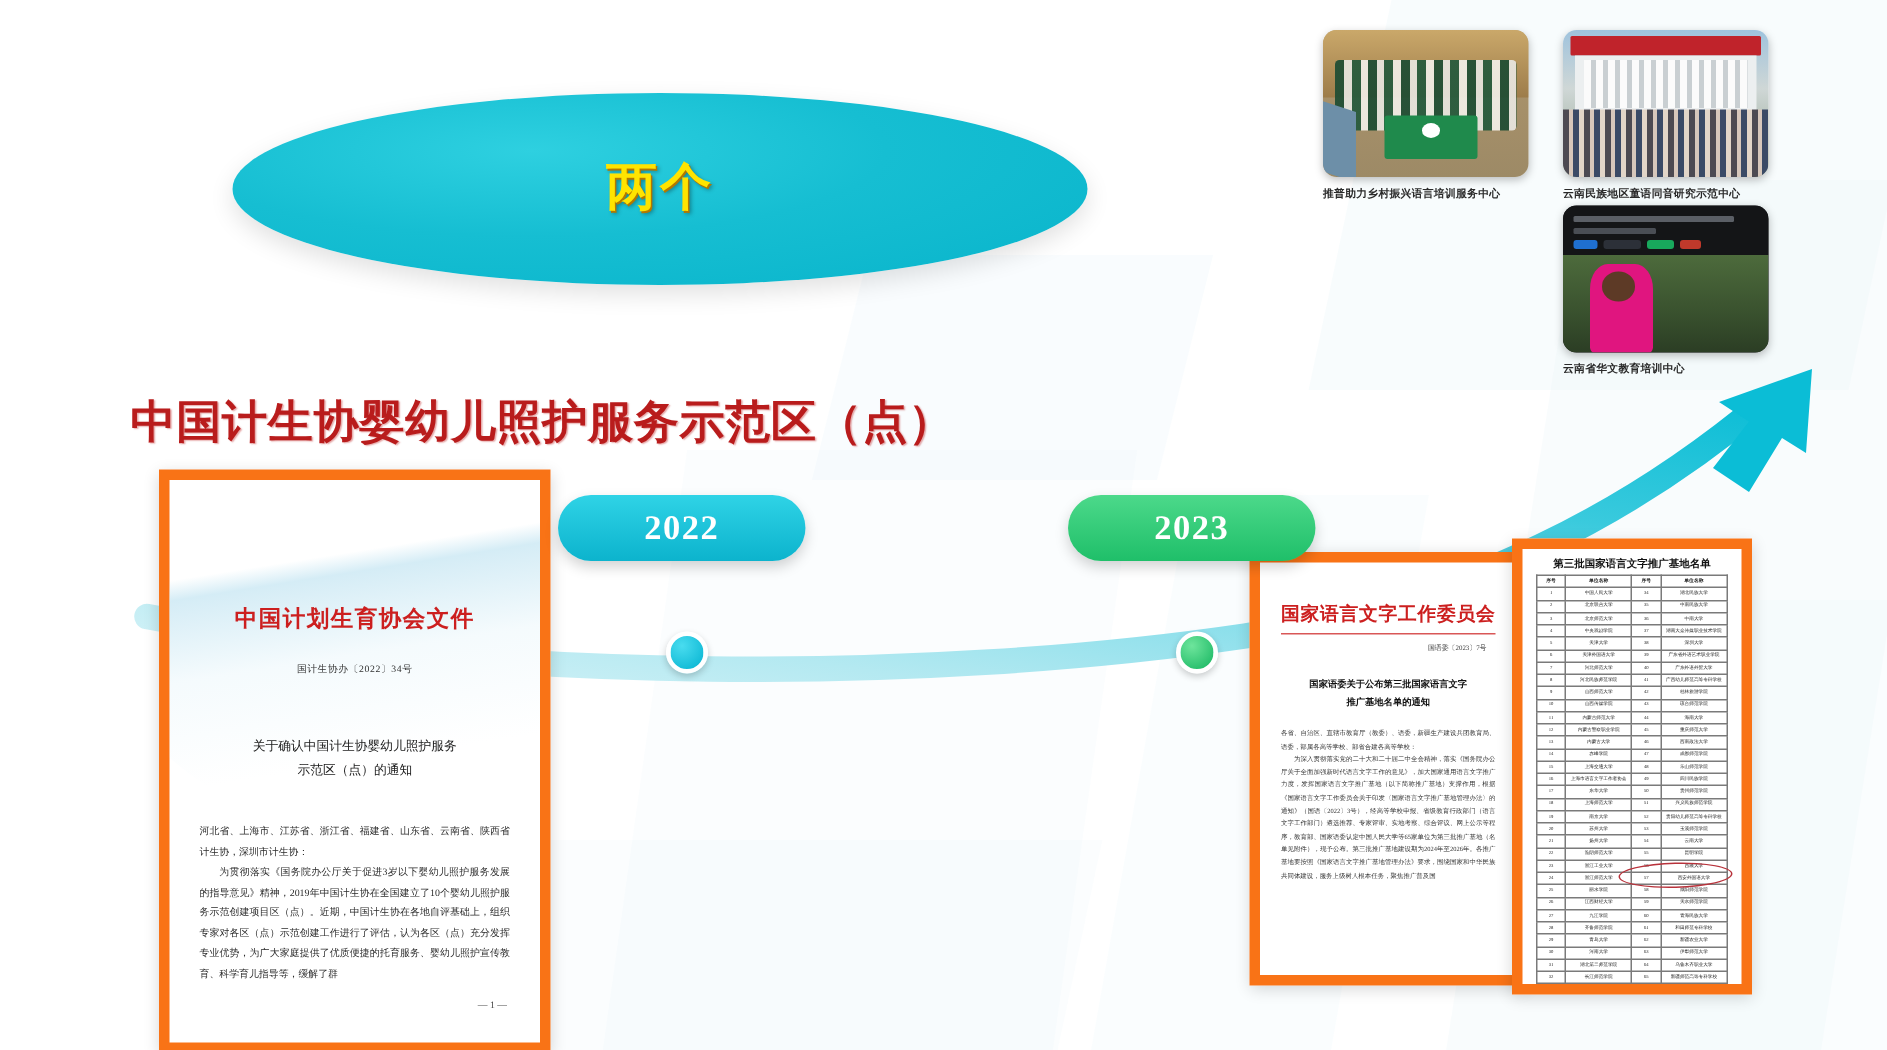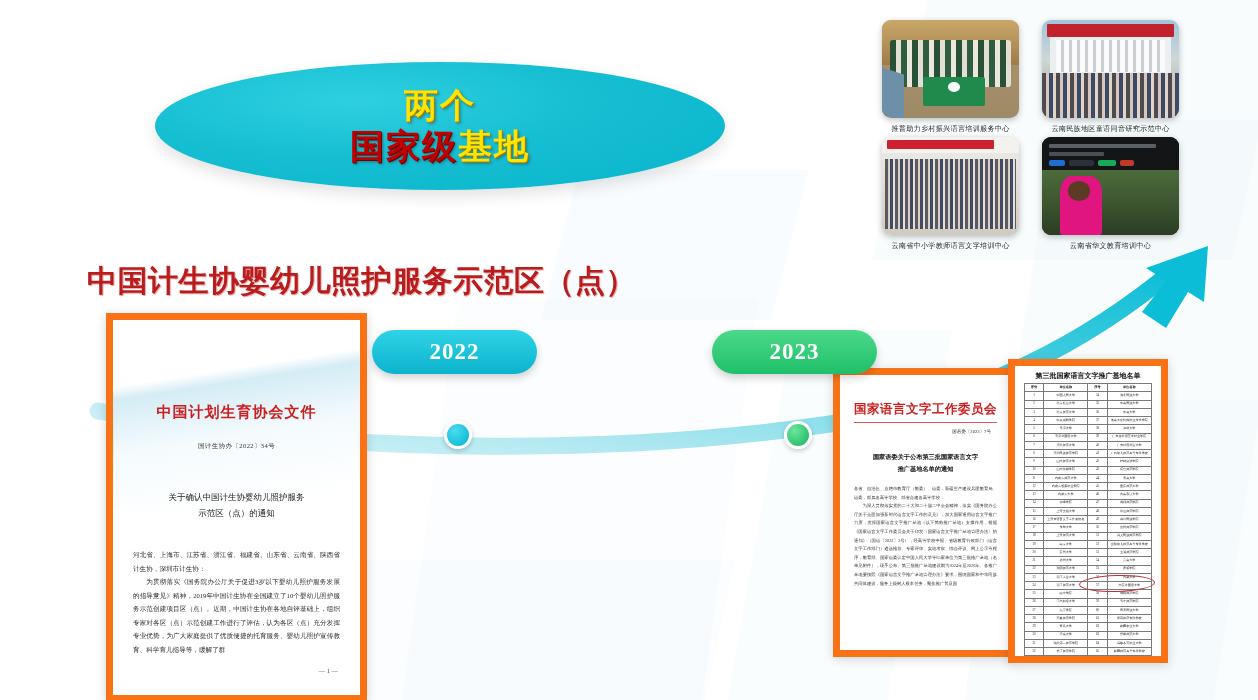--- a/index.html
+++ b/index.html
@@ -169,23 +169,24 @@
   .ph-cell{position:absolute;width:137px;}
   .ph-cell.c0{left:0;top:0;}
   .ph-cell.c1{left:160px;top:0;}
   .ph-cell.c2{left:0;top:117px;}
   .ph-cell.c3{left:160px;top:117px;}
   .ph-img{
     width:137px;height:98px;border-radius:9px;overflow:hidden;position:relative;
     box-shadow:0 2px 6px rgba(0,0,0,.25);
   }
   .ph-cap{
-    margin-top:6px;text-align:center;color:#2a2a2a;font-size:7.2px;
+    margin-top:6px;text-align:left;color:#2a2a2a;font-size:7.2px;
     font-family:"Liberation Serif","DejaVu Serif",serif;white-space:nowrap;
     letter-spacing:.2px;
+    font-weight:bold;
   }
   
   .p1{background:linear-gradient(180deg,#b9a57e 0%,#a8916a 38%,#9d8a66 100%);}
   .p1 .wall{position:absolute;left:0;top:0;width:100%;height:46%;background:linear-gradient(180deg,#caa86a,#9d7c4a);}
   .p1 .ppl{position:absolute;left:6%;top:20%;width:88%;height:48%;
     background:repeating-linear-gradient(90deg,#1d4c33 0 6px,#e8e6e0 6px 11px,#24593c 11px 17px,#f2efe8 17px 22px);
     opacity:.92;border-radius:3px;}
   .p1 .banner{position:absolute;left:30%;top:58%;width:45%;height:30%;background:#1f8a4c;border-radius:2px;}
   .p1 .banner:after{content:"";position:absolute;left:40%;top:16%;width:20%;height:34%;border-radius:50%;background:#fff;}
   .p1 .rail{position:absolute;left:0;top:52%;width:16%;height:48%;background:#6d8fa8;transform:skewY(18deg);}
@@ -242,21 +243,20 @@
         <stop offset="100%" stop-color="#0bbdd6"></stop>
       </linearGradient>
     </defs>
     <path d="M 98,411 C 330,456 620,455 830,424 C 980,401 1090,340 1176,268" fill="none" stroke="url(#curveGrad)" stroke-width="17" stroke-linecap="round"></path>
     <path d="M 1208,246 L 1146,268 L 1166,281 L 1142,312 L 1166,328 L 1188,292 L 1204,302 Z" fill="#0bbdd6"></path>
   </svg>
 
   <div class="hero-ellipse"></div>
   <div class="hero-text">
     <div class="hero-line hero-y">两个</div>
-    <div class="hero-line"><span class="hero-r">国家级</span><span class="hero-y">基地</span></div>
   </div>
 
   <div class="sec-head h1">中国计生协婴幼儿照护服务示范区（点）</div>
 
   <div class="year-pill y2022">2022</div>
   <div class="year-pill y2023">2023</div>
 
   <div class="node n1"></div>
   <div class="node n2"></div>
 
@@ -531,28 +531,20 @@
     <div class="ph-cell c1">
       <div class="ph-img p2">
         <div class="banr"></div>
           <div class="bld"></div>
           <div class="cols"></div>
           <div class="crowd"></div>
       </div>
       <div class="ph-cap">云南民族地区童语同音研究示范中心</div>
     </div>
 
-    <div class="ph-cell c2">
-      <div class="ph-img p3">
-        <div class="hl"></div>
-          <div class="hltxt"></div>
-          <div class="rows"></div>
-      </div>
-      <div class="ph-cap">云南省中小学教师语言文字培训中心</div>
-    </div>
 
     <div class="ph-cell c3">
       <div class="ph-img p4">
         <div class="ui"></div>
           <div class="uitxt"></div>
           <div class="uitxt2"></div>
         <div class="chip a"></div>
           <div class="chip b"></div>
           <div class="chip c"></div>
           <div class="chip d"></div>

